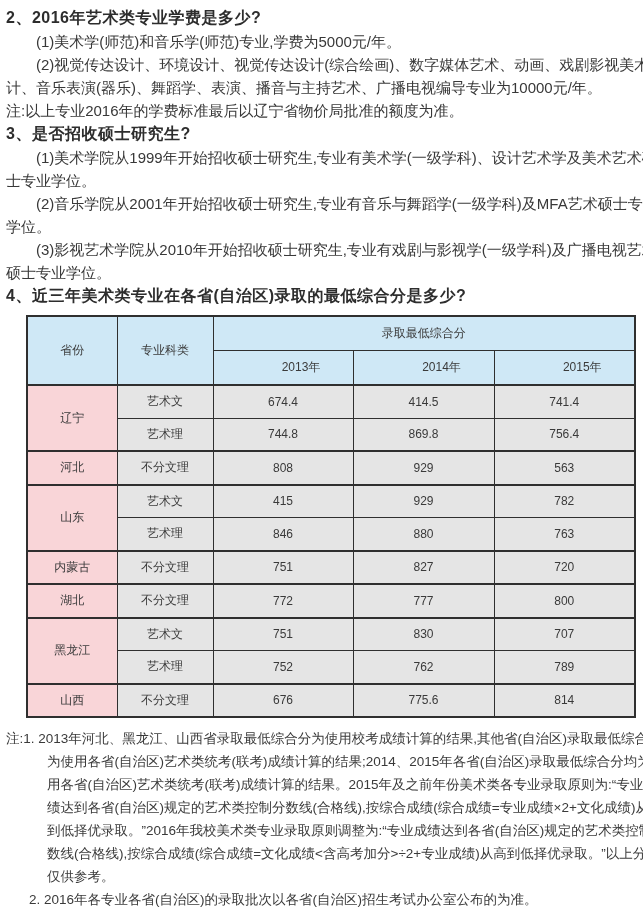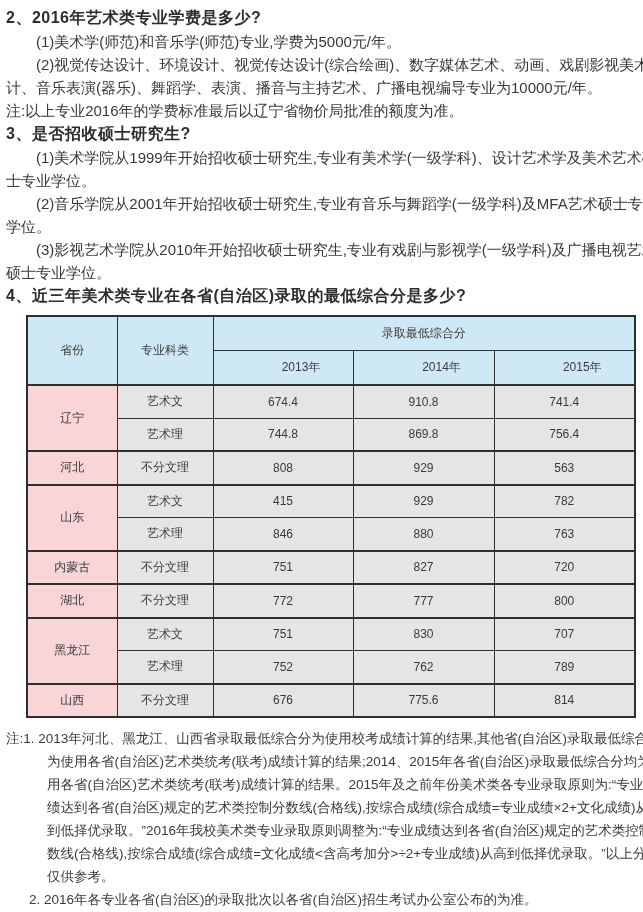--- a/index.html
+++ b/index.html
@@ -82,21 +82,21 @@
           <th>2013年</th>
           <th>2014年</th>
           <th>2015年</th>
         </tr>
       </thead>
     <tbody>
         <tr class="group-start">
           <td rowspan="2" class="province">辽宁</td>
           <td>艺术文</td>
           <td>674.4</td>
-          <td>910.8</td>
+          <td>414.5</td>
           <td>741.4</td>
         </tr>
         <tr>
           <td>艺术理</td>
           <td>744.8</td>
           <td>869.8</td>
           <td>756.4</td>
         </tr>
         <tr class="group-start">
           <td rowspan="1" class="province">河北</td>

